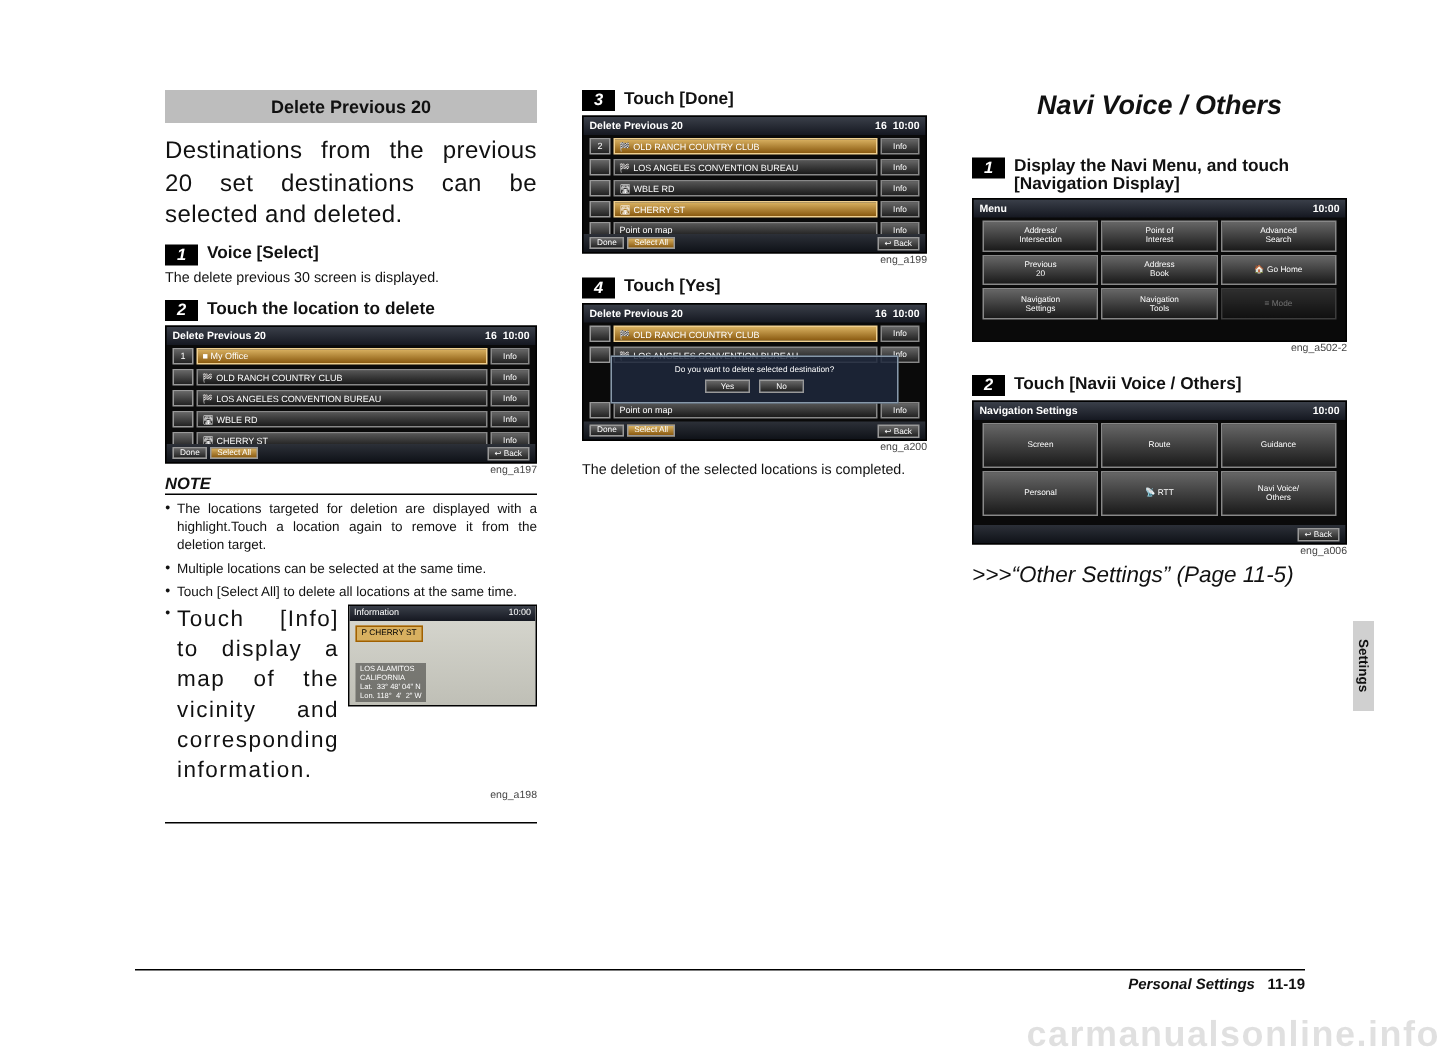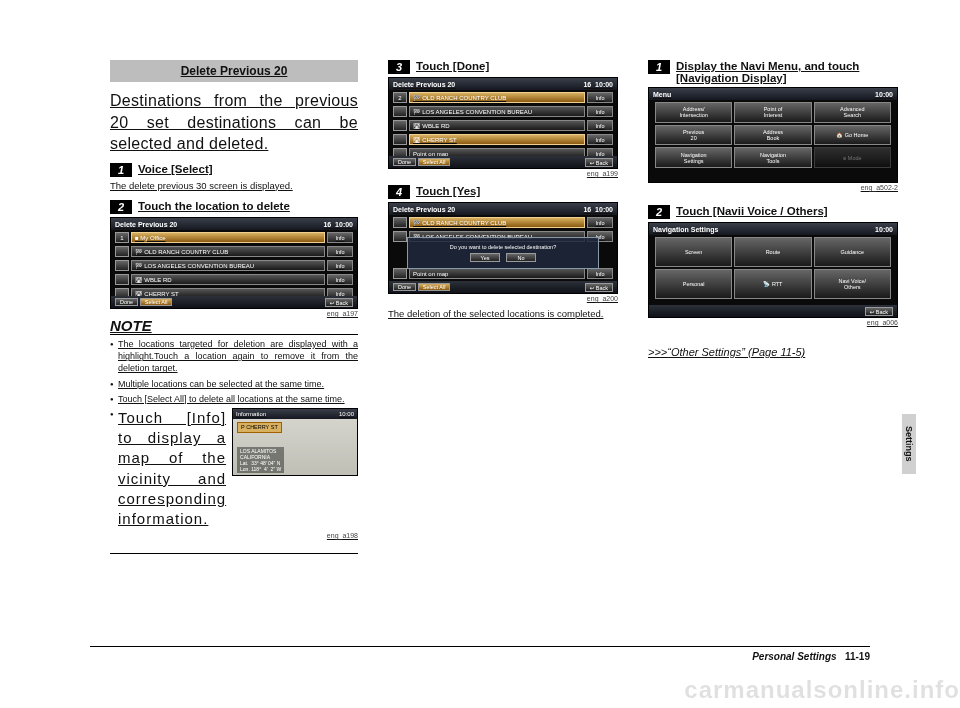--- a/index.html
+++ b/index.html
@@ -12,21 +12,20 @@
     color: #111;
   }
   .page {
     padding: 60px 50px 0 110px;
     display: flex;
     gap: 30px;
   }
   .col {
     flex: 1;
     min-width: 0;
-    text-decoration: underline;
   }
   .col-1 { flex: 0 0 248px; }
   .col-2 { flex: 0 0 230px; }
   .col-3 { flex: 0 0 250px; }
 
   .section-title-bar {
     background: #bdbdbd;
     text-align: center;
     font-weight: bold;
     font-size: 12px;
@@ -163,21 +162,21 @@
 
   .caption {
     font-size: 7px;
     text-align: right;
     margin-top: 1px;
     color: #444;
   }
 
   .note-heading {
     font-weight: bold;
-    font-size: 15px;
+    font-size: 11px;
     font-style: italic;
     border-bottom: 1px solid #000;
   }
   .note-line { border-top: 1px solid #000; margin-top: 14px; }
   ul.note-list {
     list-style: none;
     font-size: 9px;
     line-height: 1.35;
     margin-top: 3px;
   }
@@ -263,23 +262,23 @@
     display: flex;
     align-items: center;
     justify-content: center;
     padding: 0 2px;
     text-align: center;
     line-height: 1.1;
   }
   .menu-grid .tile.dim { opacity: 0.4; }
 
   .crossref {
-    font-size: 11px;
+    font-size: 15px;
     font-style: italic;
-    margin-top: 20px;
+    margin-top: 4px;
   }
 
   .side-tab {
     position: absolute;
     right: 44px;
     top: 414px;
     width: 14px;
     height: 60px;
     background: #d0d0d0;
     font-size: 9px;
@@ -468,20 +467,21 @@
       <div class="botbar">
         <span><span class="btn">Done</span>&nbsp;<span class="btn sel">Select All</span></span>
         <span class="btn">↩ Back</span>
       </div>
     </div>
     <div class="caption">eng_a200</div>
     <div class="sub-text" style="margin-top:6px;">The deletion of the selected locations is completed.</div>
   </div>
 
   <div class="col col-3">
+    <div class="big-heading">Navi Voice / Others</div>
 
     <div class="step" style="margin-top:0;">
       <span class="step-badge">1</span>
       <span class="step-label">Display the Navi Menu, and touch [Navigation Display]</span>
     </div>
     <div class="screenshot" style="height:96px;">
       <div class="topbar">
         <span>Menu</span>
         <span class="right">10:00</span>
       </div>

